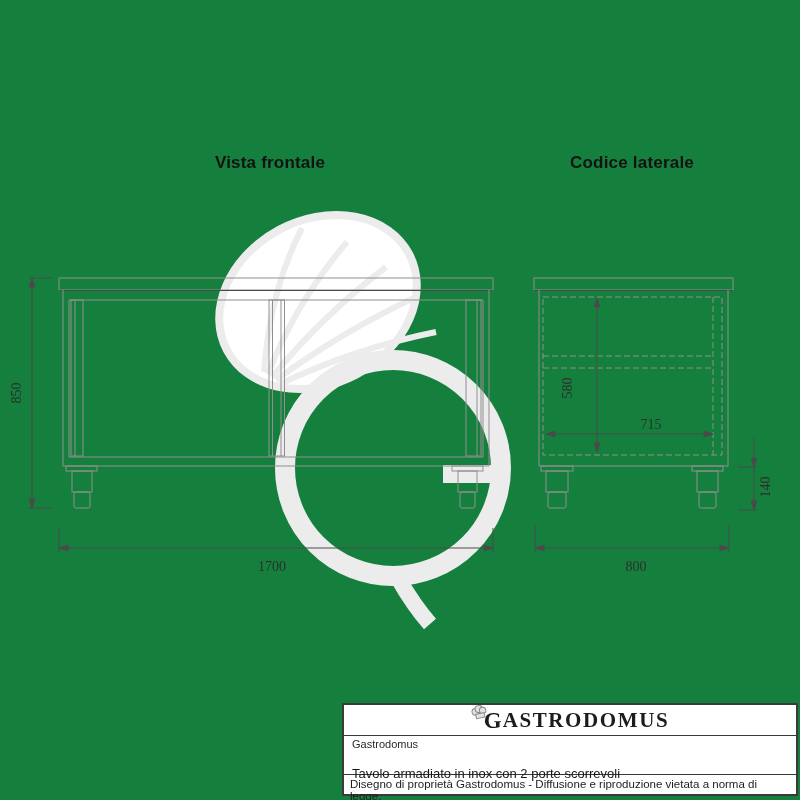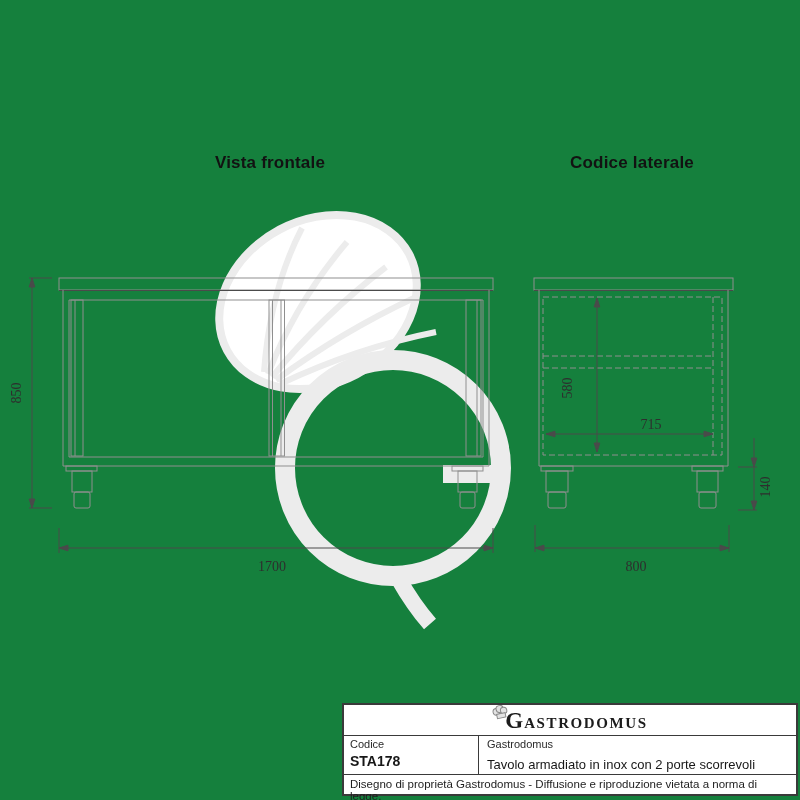--- a/index.html
+++ b/index.html
@@ -13,27 +13,27 @@
   .dim-text{font-family:"Liberation Serif",serif;font-size:14px;fill:#2e2e2e;}
   
   .title-block{position:absolute;left:342px;top:703px;width:452px;height:89px;
                border:2px solid #3a3a3a;background:#fff;color:#171717;}
   .tb-row1{height:30px;border-bottom:1px solid #3a3a3a;display:flex;
            align-items:center;justify-content:center;}
   .logo{display:flex;align-items:flex-end;font-family:"Liberation Serif",serif;
         color:#1c1c1c;line-height:1;}
   .logo-hat{transform:translateY(-9px) rotate(-12deg);margin-right:-4px;}
   .logo-g{font-size:23px;font-weight:bold;letter-spacing:1px;}
-  .logo-rest{font-size:15px;font-weight:bold;letter-spacing:1.6px;padding-bottom:1px;}
+  .logo-rest{font-size:21px;font-weight:bold;letter-spacing:1.6px;padding-bottom:1px;}
   .tb-row2{height:38px;border-bottom:1px solid #3a3a3a;display:flex;}
   .tb-cell-left{width:122px;border-right:1px solid #3a3a3a;padding:2px 6px;}
   .tb-cell-right{flex:1;padding:2px 8px;}
   .tb-label{font-size:11px;color:#2a2a2a;}
   .tb-code{font-size:14px;font-weight:bold;margin-top:3px;}
-  .tb-desc{font-size:13px;margin-top:7px;}
+  .tb-desc{font-size:13px;margin-top:16px;}
   .tb-row3{padding:3px 6px;font-size:11.5px;color:#1d1d1d;}
 </style>
 </head>
 <body>
 
 <div class="page">
 
   <div class="view-title vt-front">Vista frontale</div>
   <div class="view-title vt-side">Codice laterale</div>
 
@@ -177,24 +177,20 @@
               <circle cx="12.3" cy="6.2" r="3.2"></circle>
               <rect x="4.6" y="8.6" width="8.6" height="4.4"></rect>
             </g>
           </svg>
         </span>
         <span class="logo-g">G</span>
         <span class="logo-rest">ASTRODOMUS</span>
       </div>
     </div>
     <div class="tb-row2">
-      <div class="tb-cell-left">
-        <div class="tb-label">Codice</div>
-        <div class="tb-code">STA178</div>
-      </div>
       <div class="tb-cell-right">
         <div class="tb-label">Gastrodomus</div>
         <div class="tb-desc">Tavolo armadiato in inox con 2 porte scorrevoli</div>
       </div>
     </div>
     <div class="tb-row3">Disegno di proprietà Gastrodomus -  Diffusione e riproduzione vietata a norma di legge.</div>
   </div>
 
 </div>
 

